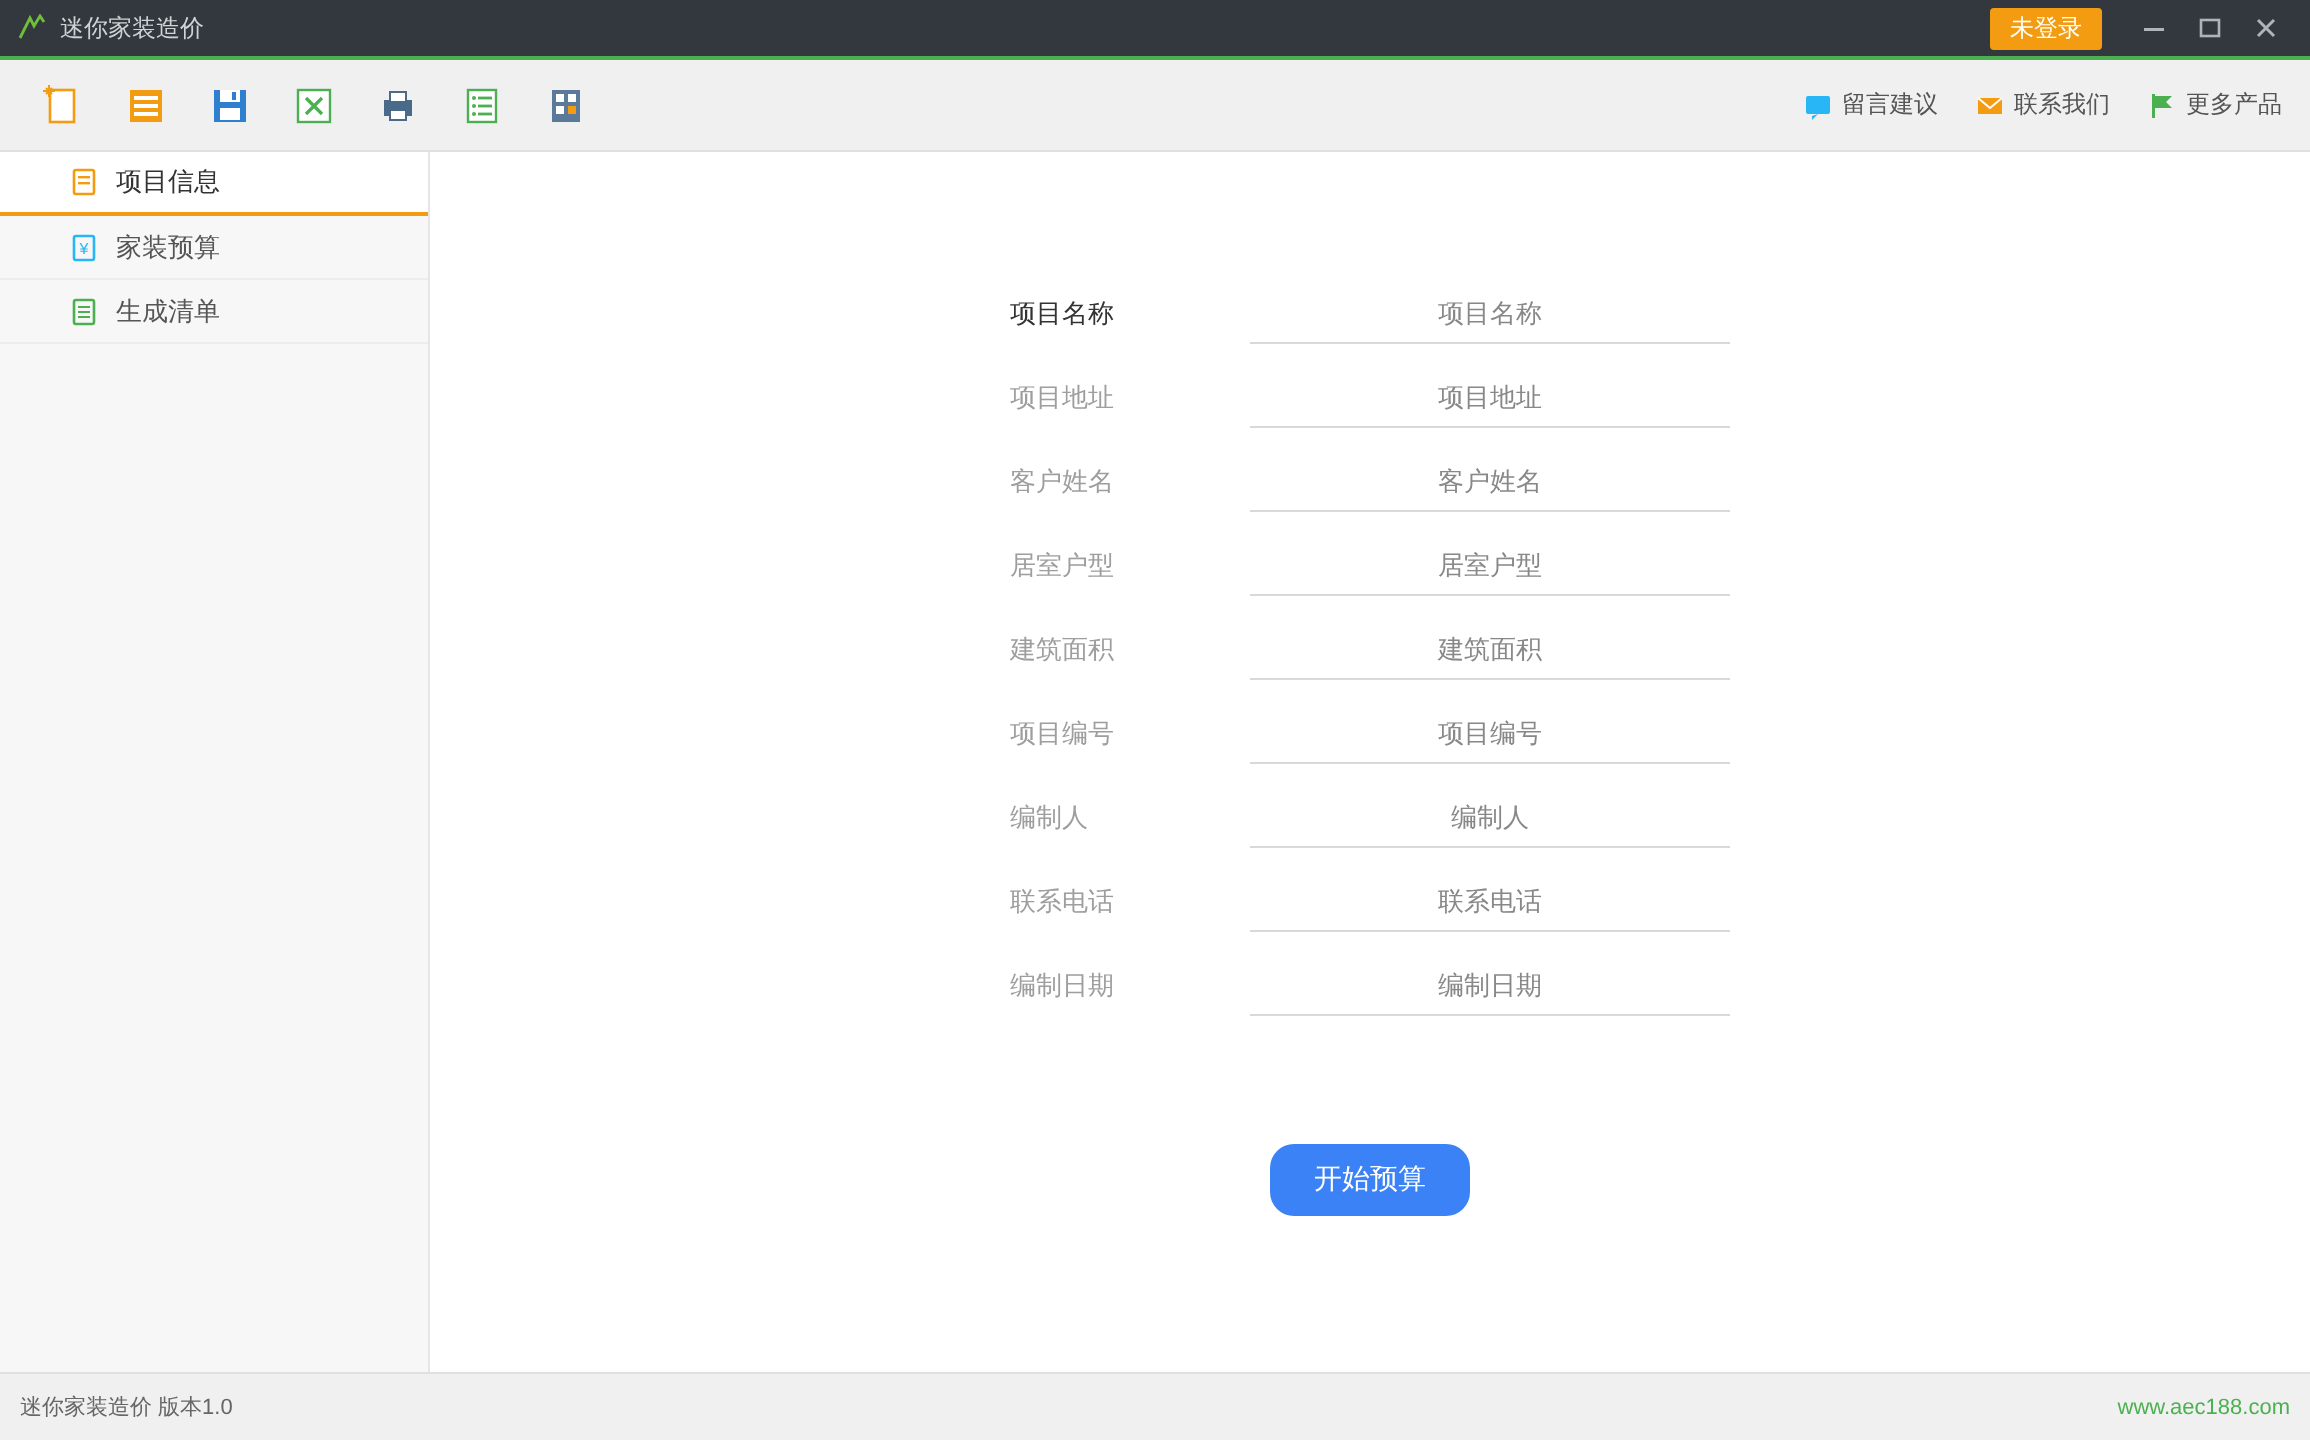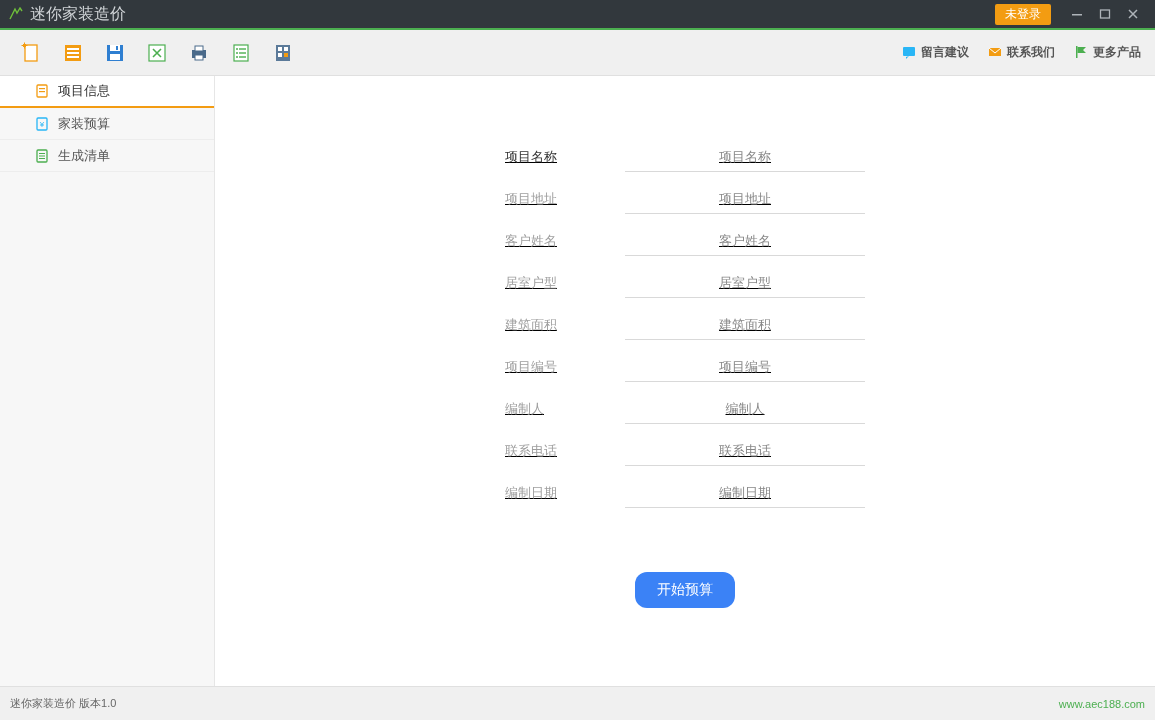--- a/index.html
+++ b/index.html
@@ -19,21 +19,21 @@
   display: flex;
   align-items: center;
   padding: 0 8px;
   color: #cfd3d6;
 }
 .titlebar .app-icon {
   width: 16px; height: 16px;
   margin-right: 6px;
   display: flex; align-items: center; justify-content: center;
 }
-.titlebar .title { font-size: 16px; }
+.titlebar .title { font-size: 12px; }
 .titlebar .spacer { flex: 1; }
 .titlebar .login-badge {
   background: #f39c12;
   color: #fff;
   padding: 2px 10px;
   border-radius: 2px;
   font-size: 12px;
   margin-right: 12px;
   cursor: pointer;
 }
@@ -56,26 +56,25 @@
 }
 .toolbar .tool-btn {
   width: 34px; height: 34px;
   margin-right: 8px;
   display: flex; align-items: center; justify-content: center;
   cursor: pointer;
   border-radius: 2px;
 }
 .toolbar .spacer { flex: 1; }
 .toolbar .link-btn {
-  display: flex; align-items: flex-start;
+  display: flex; align-items: center;
   margin-left: 18px;
   color: #555;
   font-size: 12px;
   cursor: pointer;
-  font-weight: bold;
 }
 .toolbar .link-btn .ico { width: 16px; height: 16px; margin-right: 4px; display:flex; align-items:center; justify-content:center; }
 
 .body-area {
   flex: 1;
   display: flex;
   min-height: 0;
 }
 .sidebar {
   width: 215px;
@@ -108,21 +107,20 @@
 }
 .form {
   width: 360px;
   margin: 0 auto;
   padding-top: 60px;
 }
 .form-row {
   display: flex;
   align-items: center;
   height: 42px;
-  text-decoration: underline;
 }
 .form-row .lbl {
   width: 80px;
   font-size: 13px;
   color: #9e9e9e;
 }
 .form-row.active .lbl { color: #333; font-weight: 500; }
 .form-row .inp {
   flex: 1;
   border: none;

